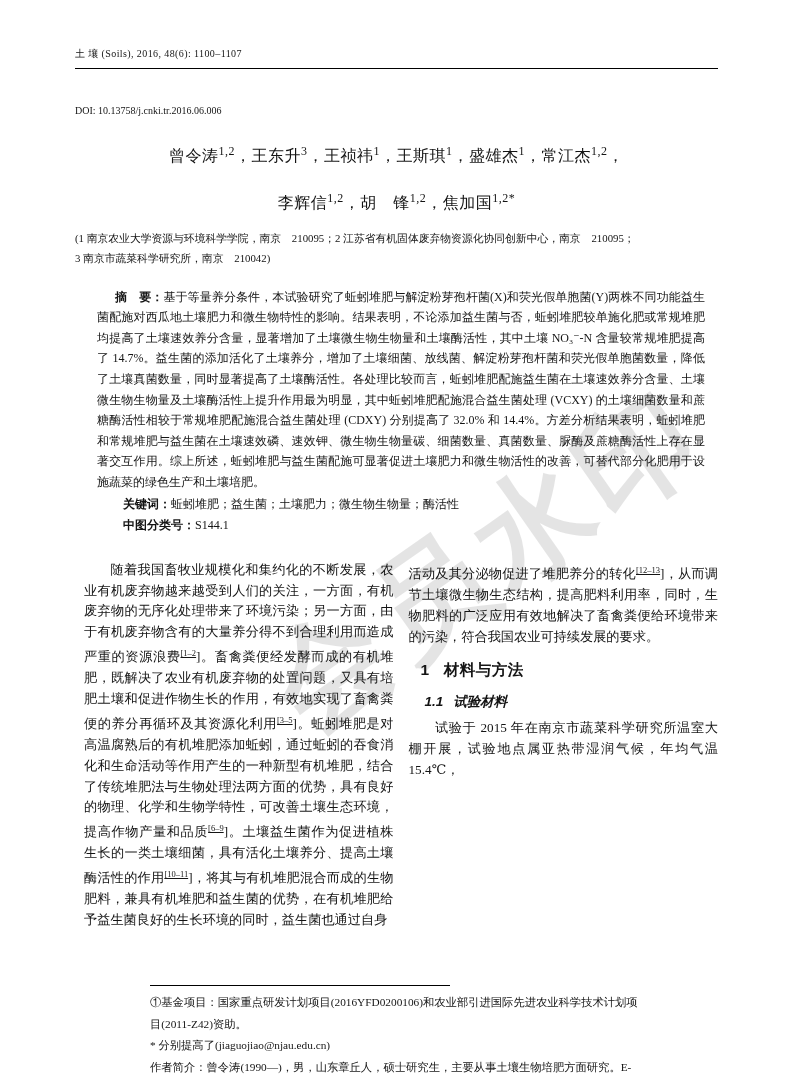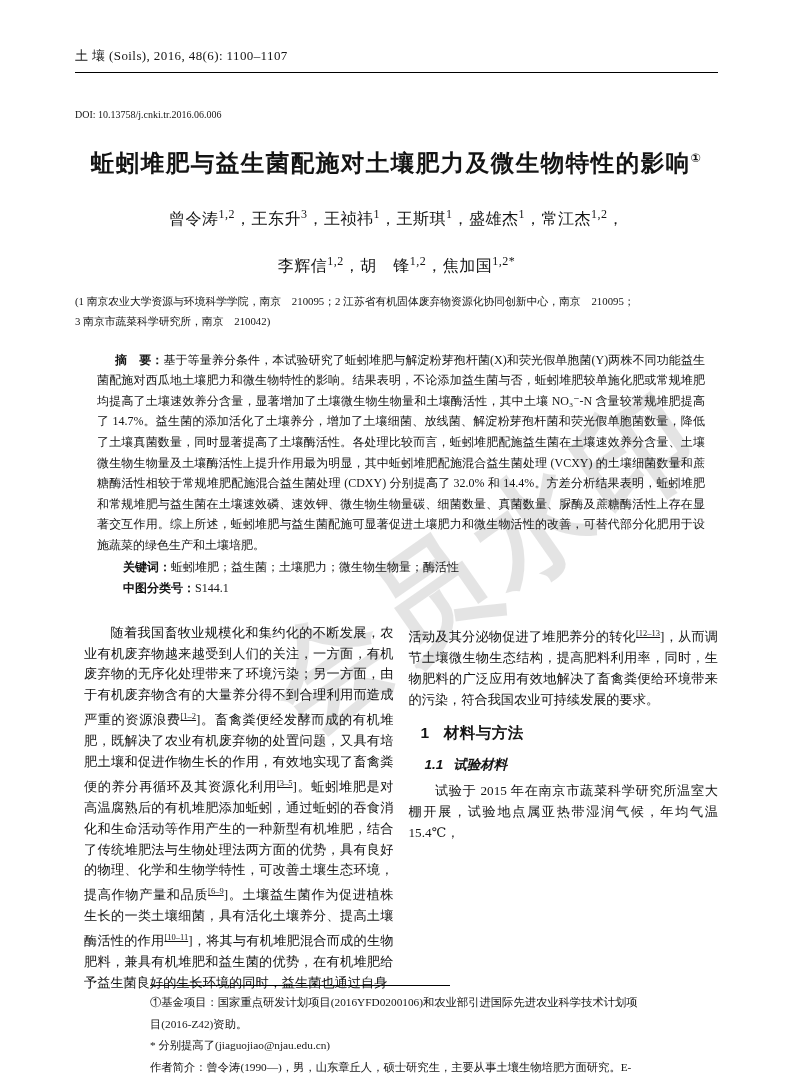--- a/index.html
+++ b/index.html
@@ -22,21 +22,21 @@
     font-family:"Liberation Sans","DejaVu Sans",sans-serif;
     font-weight:bold;
     font-size:116px;
     letter-spacing:8px;
     color:rgba(0,0,0,0.105);
     white-space:nowrap;
     z-index:0;
     pointer-events:none;
   }
   .content{position:relative;z-index:1;}
-  .journal-line{font-size:13px;letter-spacing:.4px;}
+  .journal-line{font-size:10px;letter-spacing:.4px;}
   .header-rule{border:none;border-top:1.6px solid #000;margin:7px 0 0 0;}
   .doi{margin-top:36px;font-size:10px;}
   .title{
     margin:27px 0 0 0;
     text-align:center;
     font-family:"Liberation Sans","DejaVu Sans",sans-serif;
     font-weight:bold;
     font-size:23.5px;
     letter-spacing:1.5px;
   }
@@ -107,21 +107,20 @@
 <div class="page">
 
   <div class="watermark">会员水印</div>
 
   <div class="content">
 
     <div class="journal-line">土 壤  (Soils), 2016, 48(6): 1100–1107</div>
     <hr class="header-rule">
     <div class="doi">DOI: 10.13758/j.cnki.tr.2016.06.006</div>
 
-    <h1 class="title">蚯蚓堆肥与益生菌配施对土壤肥力及微生物特性的影响<sup>①</sup></h1>
 
     <div class="authors authors-1">曾令涛<sup>1,2</sup>，王东升<sup>3</sup>，王祯祎<sup>1</sup>，王斯琪<sup>1</sup>，盛雄杰<sup>1</sup>，常江杰<sup>1,2</sup>，</div>
     <div class="authors authors-2">李辉信<sup>1,2</sup>，胡　锋<sup>1,2</sup>，焦加国<sup>1,2*</sup></div>
 
     <div class="affil affil-1">(1 南京农业大学资源与环境科学学院，南京　210095；2 江苏省有机固体废弃物资源化协同创新中心，南京　210095；</div>
     <div class="affil">3 南京市蔬菜科学研究所，南京　210042)</div>
 
     <div class="abstract">
       <p class="abs-main"><span class="label">摘　要：</span><span>基于等量养分条件，本试验研究了蚯蚓堆肥与解淀粉芽孢杆菌(X)和荧光假单胞菌(Y)两株不同功能益生菌配施对西瓜地土壤肥力和微生物特性的影响。结果表明，不论添加益生菌与否，蚯蚓堆肥较单施化肥或常规堆肥均提高了土壤速效养分含量，显著增加了土壤微生物生物量和土壤酶活性，其中土壤 NO₃⁻-N 含量较常规堆肥提高了 14.7%。益生菌的添加活化了土壤养分，增加了土壤细菌、放线菌、解淀粉芽孢杆菌和荧光假单胞菌数量，降低了土壤真菌数量，同时显著提高了土壤酶活性。各处理比较而言，蚯蚓堆肥配施益生菌在土壤速效养分含量、土壤微生物生物量及土壤酶活性上提升作用最为明显，其中蚯蚓堆肥配施混合益生菌处理 (VCXY) 的土壤细菌数量和蔗糖酶活性相较于常规堆肥配施混合益生菌处理 (CDXY) 分别提高了 32.0% 和 14.4%。方差分析结果表明，蚯蚓堆肥和常规堆肥与益生菌在土壤速效磷、速效钾、微生物生物量碳、细菌数量、真菌数量、脲酶及蔗糖酶活性上存在显著交互作用。综上所述，蚯蚓堆肥与益生菌配施可显著促进土壤肥力和微生物活性的改善，可替代部分化肥用于设施蔬菜的绿色生产和土壤培肥。</span></p>
       <p class="kv"><span class="label">关键词：</span><span>蚯蚓堆肥；益生菌；土壤肥力；微生物生物量；酶活性</span></p>
@@ -135,19 +134,19 @@
       <div class="col">
         <p>活动及其分泌物促进了堆肥养分的转化<sup>[12–13</sup>]，从而调节土壤微生物生态结构，提高肥料利用率，同时，生物肥料的广泛应用有效地解决了畜禽粪便给环境带来的污染，符合我国农业可持续发展的要求。</p>
         <h2 class="sec-heading"><span class="sec-num">1</span><span>材料与方法</span></h2>
         <h3 class="subsec-heading"><span class="sec-num">1.1</span><span>试验材料</span></h3>
         <p class="indent">试验于 2015 年在南京市蔬菜科学研究所温室大棚开展，试验地点属亚热带湿润气候，年均气温 15.4℃，</p>
       </div>
     </div>
 
     <div class="footnote-area">
       <hr class="fn-rule">
-      <p>①基金项目：国家重点研发计划项目(2016YFD0200106)和农业部引进国际先进农业科学技术计划项目(2016-Z42)资助。</p>
+      <p>①基金项目：国家重点研发计划项目(2016YFD0200106)和农业部引进国际先进农业科学技术计划项目(2011-Z42)资助。</p>
       <p>* 分别提高了(jiaguojiao@njau.edu.cn)</p>
       <p>作者简介：曾令涛(1990—)，男，山东章丘人，硕士研究生，主要从事土壤生物培肥方面研究。E-mail: 2013103062@njau.edu.cn</p>
     </div>
 
   </div>
 </div>
 
 </body></html>

